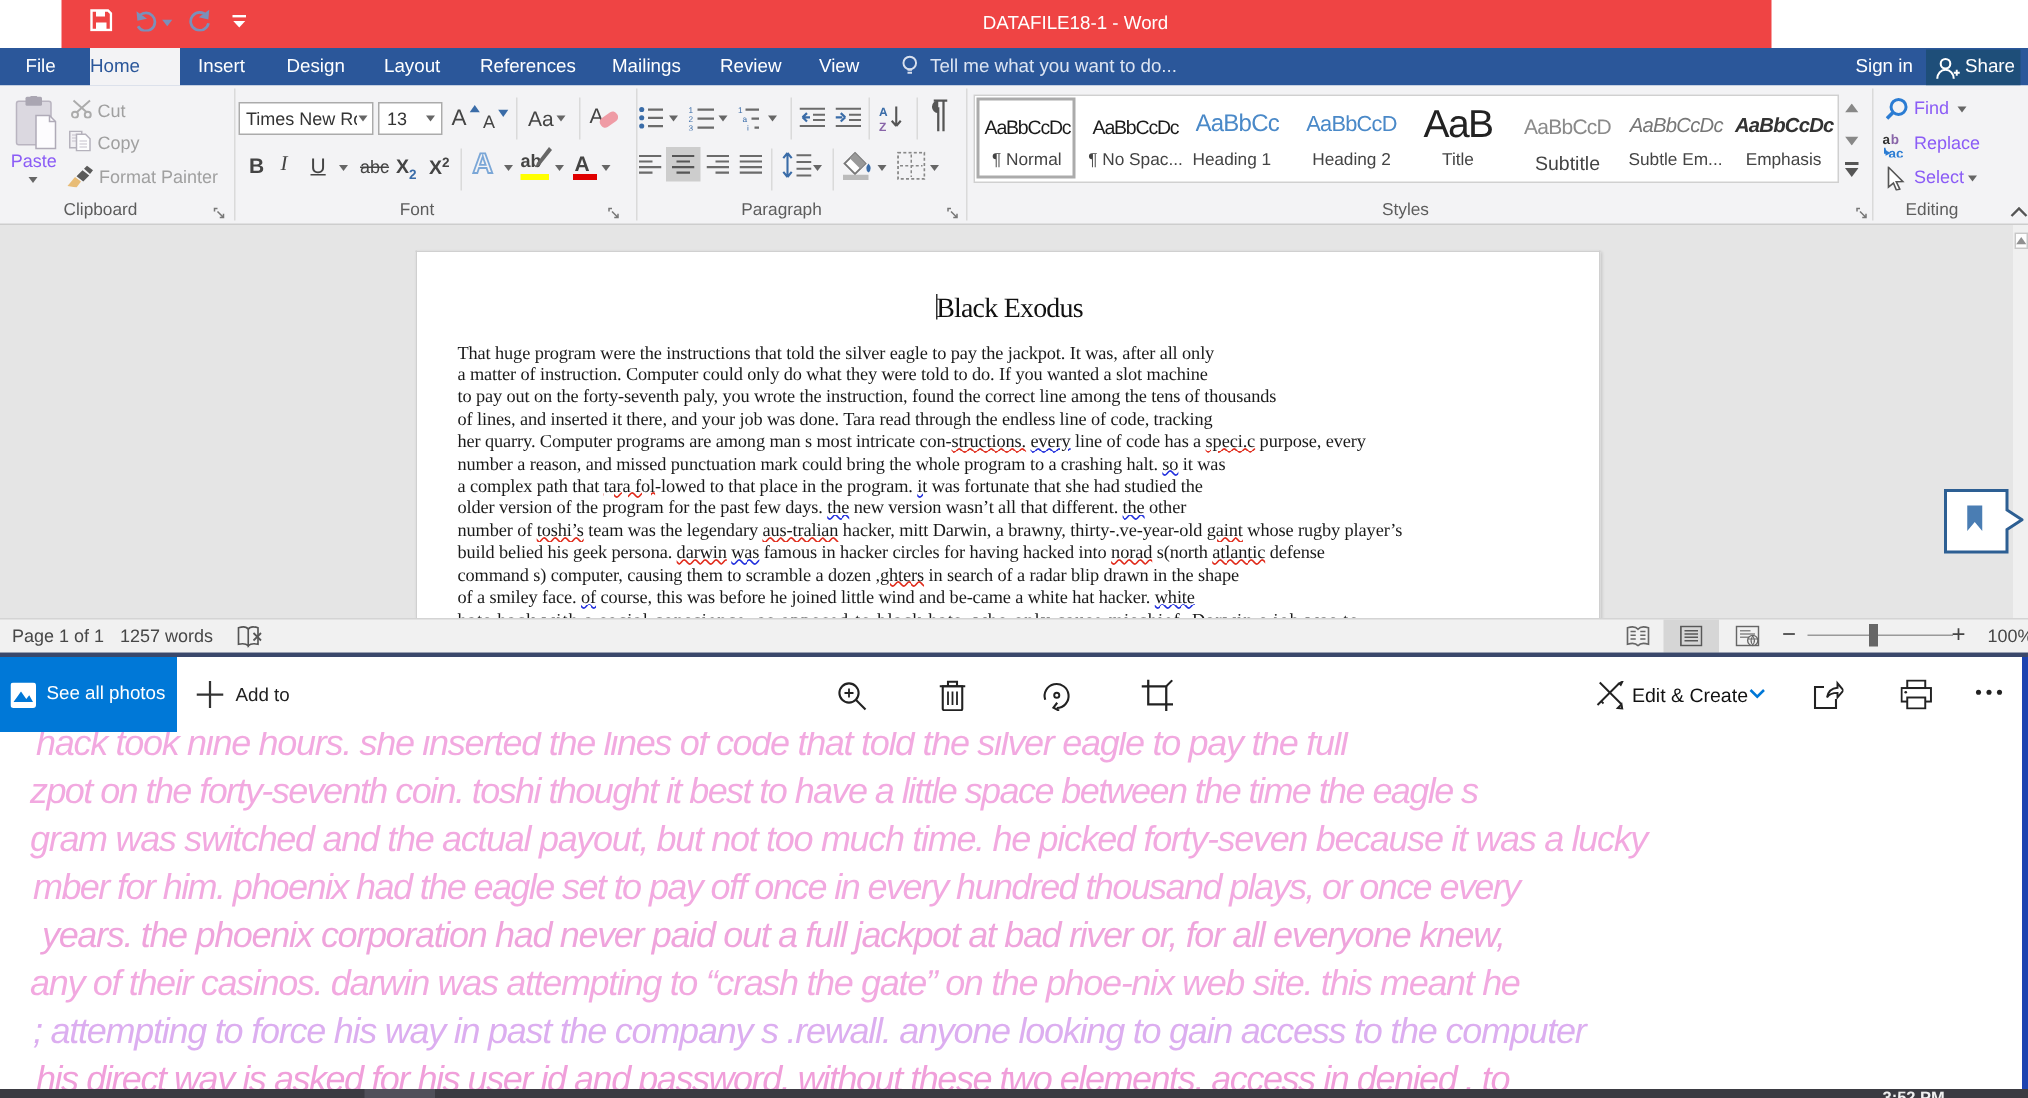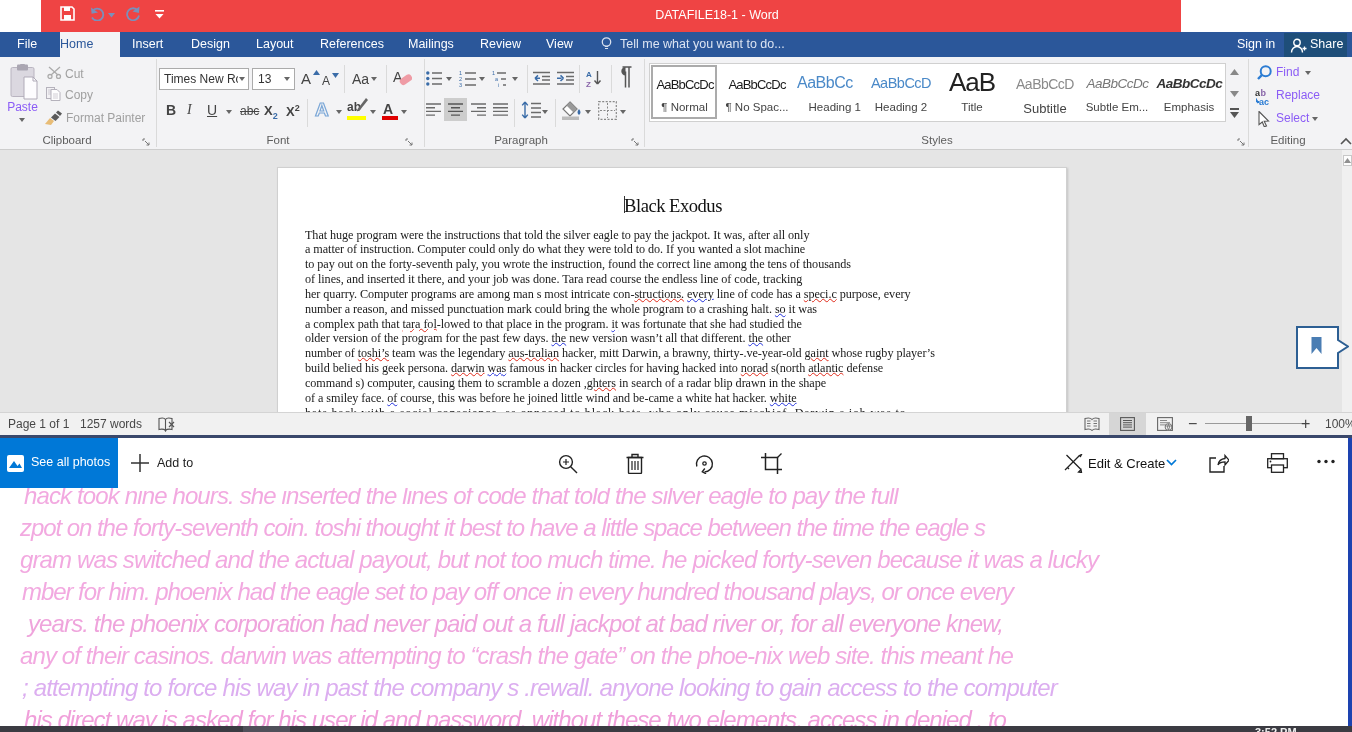--- a/index.html
+++ b/index.html
@@ -265,21 +265,21 @@
     </svg>
   <div class="sep" style="left:644px;top:2px;height:88px;"></div>
 
   <div class="abs" style="left:649px;top:6px;width:577px;height:59px;background:#fff;border:1px solid #d0d0d0;"></div>
   <div class="abs" style="left:651px;top:8px;width:66px;height:54px;border:2px solid #ababab;background:#fff;"></div>
   <div class="abs" style="left:655px;top:20px;width:60px;text-align:center;font-size:13px;color:#1a1a1a;letter-spacing:-0.8px;">AaBbCcDc</div>
   <div class="abs" style="left:653px;top:44px;width:63px;text-align:center;font-size:11.5px;color:#444;">¶ Normal</div>
   <div class="abs" style="left:726px;top:20px;width:62px;text-align:center;font-size:13px;color:#1a1a1a;letter-spacing:-0.8px;">AaBbCcDc</div>
   <div class="abs" style="left:722px;top:44px;width:70px;text-align:center;font-size:11.5px;color:#444;">¶ No Spac...</div>
   <div class="abs" style="left:797px;top:17px;width:63px;overflow:hidden;font-size:16px;color:#4a89c8;letter-spacing:-0.5px;">AaBbCc</div>
-  <div class="abs" style="left:795px;top:44px;width:66px;text-align:right;font-size:11.5px;color:#444;">Heading 1</div>
+  <div class="abs" style="left:795px;top:44px;width:66px;text-align:left;font-size:11.5px;color:#444;">Heading 1</div>
   <div class="abs" style="left:868px;top:18px;width:66px;text-align:center;font-size:14.5px;color:#4a89c8;letter-spacing:-0.5px;">AaBbCcD</div>
   <div class="abs" style="left:868px;top:44px;width:66px;text-align:center;font-size:11.5px;color:#444;">Heading 2</div>
   <div class="abs" style="left:940px;top:10px;width:64px;text-align:center;font-size:26px;font-weight:300;color:#222;letter-spacing:-1px;">AaB</div>
   <div class="abs" style="left:940px;top:44px;width:64px;text-align:center;font-size:11.5px;color:#444;">Title</div>
   <div class="abs" style="left:1012px;top:19px;width:66px;text-align:center;font-size:14px;color:#8a8a8a;letter-spacing:-0.5px;">AaBbCcD</div>
   <div class="abs" style="left:1012px;top:44px;width:66px;text-align:center;font-size:13px;color:#444;">Subtitle</div>
   <div class="abs" style="left:1084px;top:19px;width:67px;text-align:center;font-size:13.5px;font-style:italic;color:#777;letter-spacing:-0.5px;">AaBbCcDc</div>
   <div class="abs" style="left:1082px;top:44px;width:70px;text-align:center;font-size:11.5px;color:#444;">Subtle Em...</div>
   <div class="abs" style="left:1156px;top:19px;width:67px;text-align:center;font-size:13.5px;font-style:italic;font-weight:bold;color:#333;letter-spacing:-0.5px;">AaBbCcDc</div>
   <div class="abs" style="left:1156px;top:44px;width:66px;text-align:center;font-size:11.5px;color:#444;">Emphasis</div>
@@ -333,21 +333,21 @@
     <path d="M3 2 H44 V15 L54 21.5 L44 28 V43 H3 Z" fill="#fff" stroke="#2d5f93" stroke-width="2" stroke-linejoin="miter"></path>
     <path d="M17.5 12 h10 v17 l-5 -6 l-5 6 z" fill="#4a7db3"></path>
   </svg>
   <div id="page">
     <div style="position:absolute;left:346px;top:28px;width:1px;height:17px;background:#333;"></div>
     <div id="title" style="position:absolute;left:0;top:27px;width:790px;text-align:center;font-family:'Liberation Serif',serif;font-size:18.6px;letter-spacing:-0.5px;color:#111;">Black Exodus</div>
     <div id="bodytext">
 <div>That huge program were the instructions that told the silver eagle to pay the jackpot. It was, after all only</div>
 <div>a matter of instruction. Computer could only do what they were told to do. If you wanted a slot machine</div>
 <div>to pay out on the forty-seventh paly, you wrote the instruction, found the correct line among the tens of thousands</div>
-<div>of lines, and inserted it there, and your job was done. Tara read course the endless line of code, tracking</div>
+<div>of lines, and inserted it there, and your job was done. Tara read through the endless line of code, tracking</div>
 <div>her quarry. Computer programs are among man s most intricate con-<span class="sqr">structions.</span> <span class="sqb">every</span> line of code has a <span class="sqr">speci.c</span> purpose, every</div>
 <div>number a reason, and missed punctuation mark could bring the whole program to a crashing halt. <span class="sqb">so</span> it was</div>
 <div>a complex path that <span class="sqr">tara fol</span>-lowed to that place in the program. <span class="sqb">it</span> was fortunate that she had studied the</div>
 <div>older version of the program for the past few days. <span class="sqb">the</span> new version wasn’t all that different. <span class="sqb">the</span> other</div>
 <div>number of <span class="sqr">toshi’s</span> team was the legendary <span class="sqr">aus-tralian</span> hacker, mitt Darwin, a brawny, thirty-.ve-year-old <span class="sqr">gaint</span> whose rugby player’s</div>
 <div>build belied his geek persona. <span class="sqr">darwin</span>&nbsp;<span class="sqb">was</span> famous in hacker circles for having hacked into <span class="sqr">norad</span> s(north <span class="sqr">atlantic</span> defense</div>
 <div>command s) computer, causing them to scramble a dozen ,<span class="sqr">ghters</span> in search of a radar blip drawn in the shape</div>
 <div>of a smiley face. <span class="sqb">of</span> course, this was before he joined little wind and be-came a white hat hacker. <span class="sqb">white</span></div>
 <div style="letter-spacing:0.75px;">hats hack with a social conscience, as opposed to black hats, who only cause mischief. Darwin s job was to</div>
     </div>

